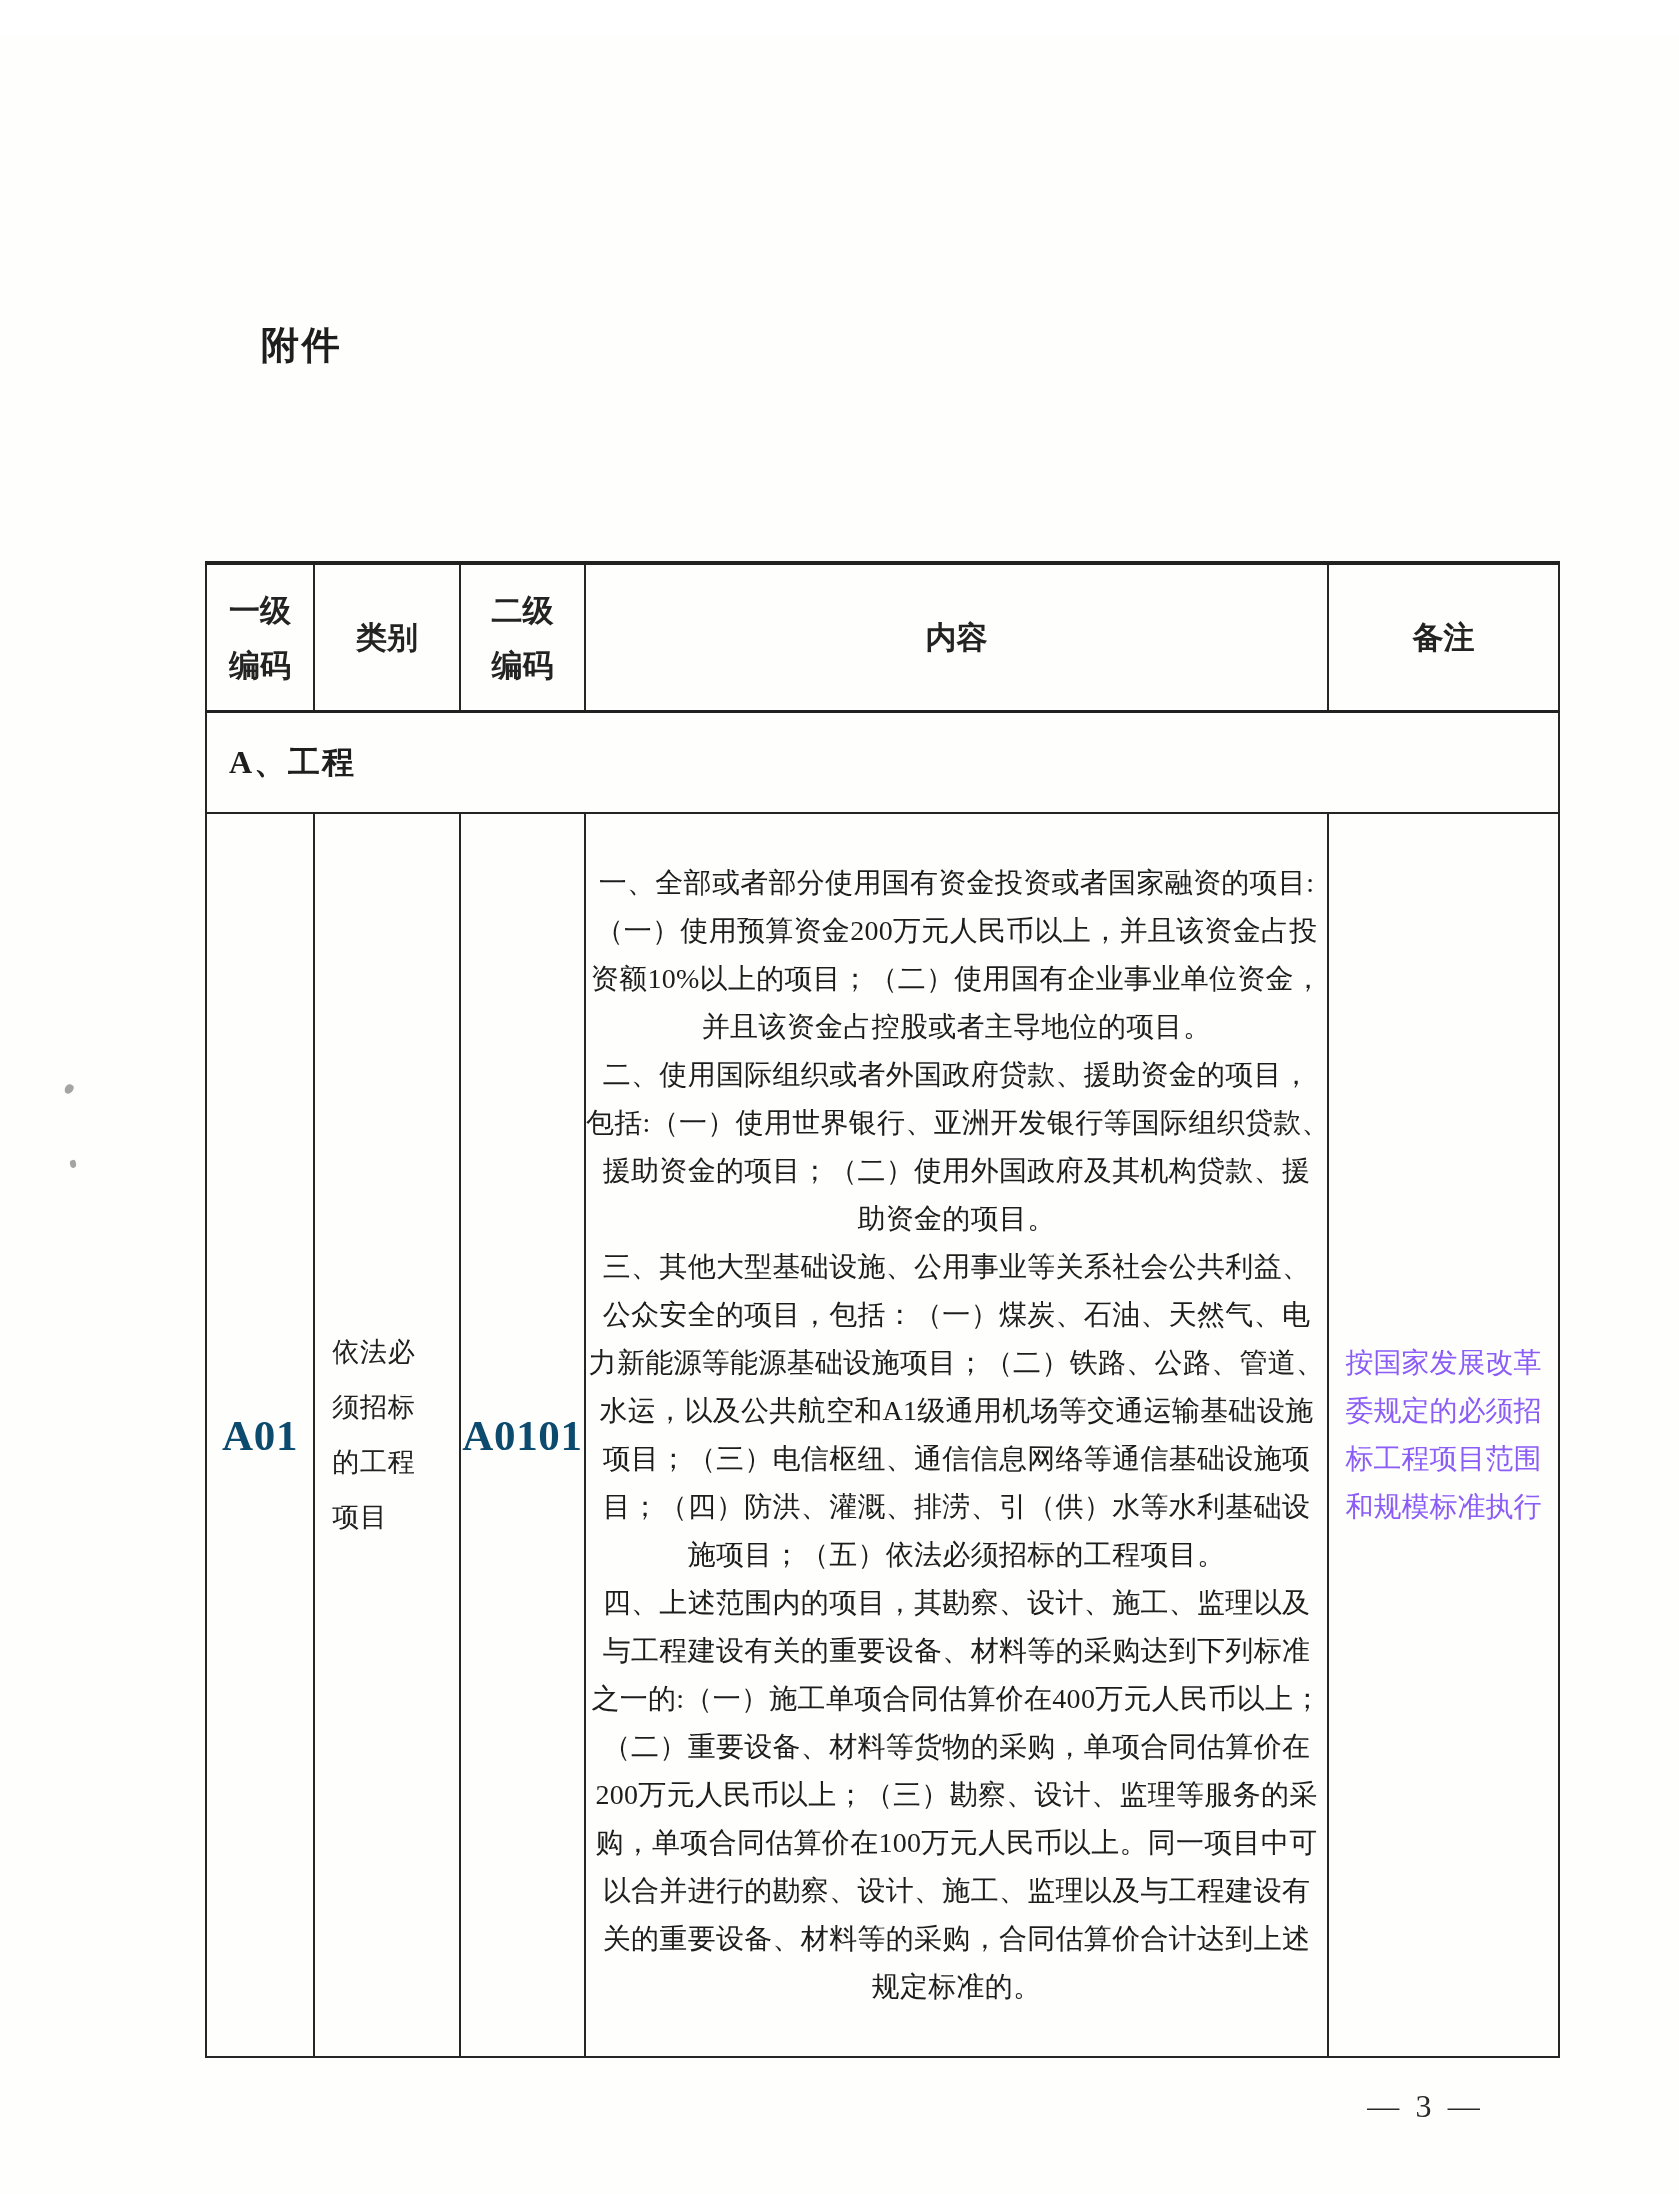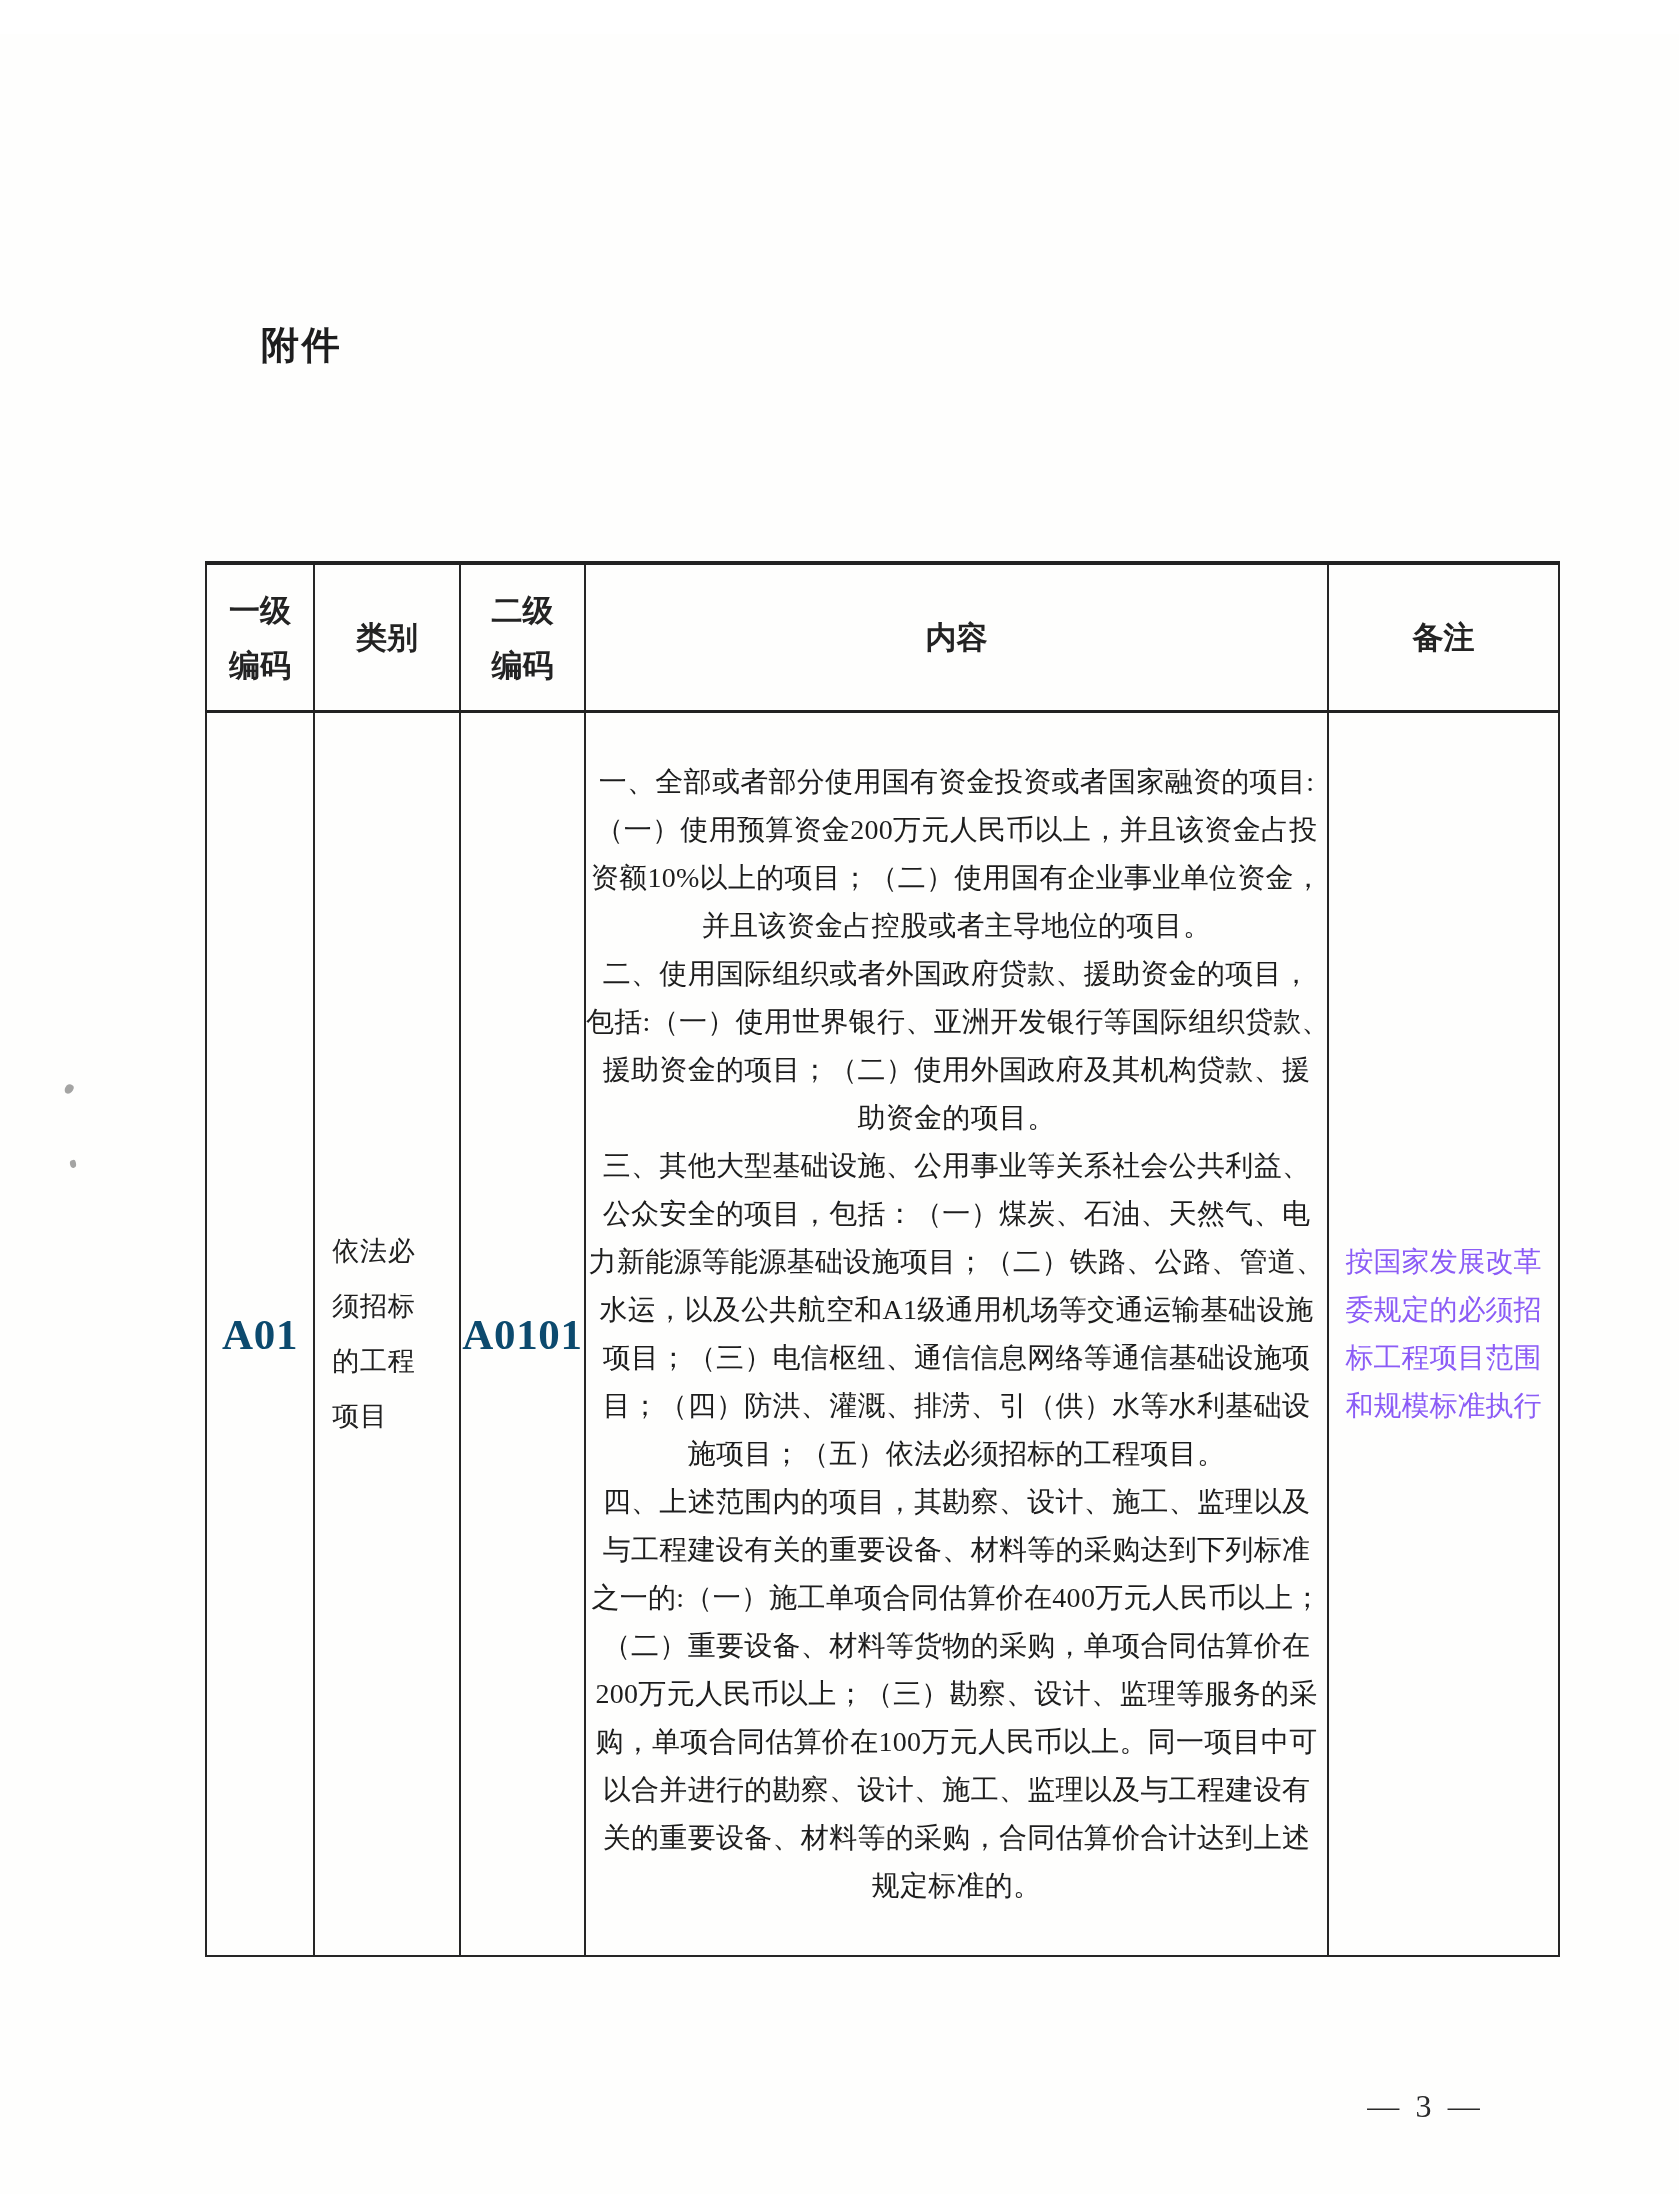--- a/index.html
+++ b/index.html
@@ -165,20 +165,25 @@
           <span class="hdr-wrap2">二级编码</span>
         </td>
         <td>
           <span>内容</span>
         </td>
         <td>
           <span>备注</span>
         </td>
       </tr>
 
+      <tr class="section-row">
+        <td colspan="5">
+          <span>A、工程</span>
+        </td>
+      </tr>
 
       <tr class="entry-row">
         <td>
           <span class="code-text">A01</span>
         </td>
         <td>
           <span class="category-wrap">依法必须招标的工程项目</span>
         </td>
         <td>
           <span class="code-text">A0101</span>

